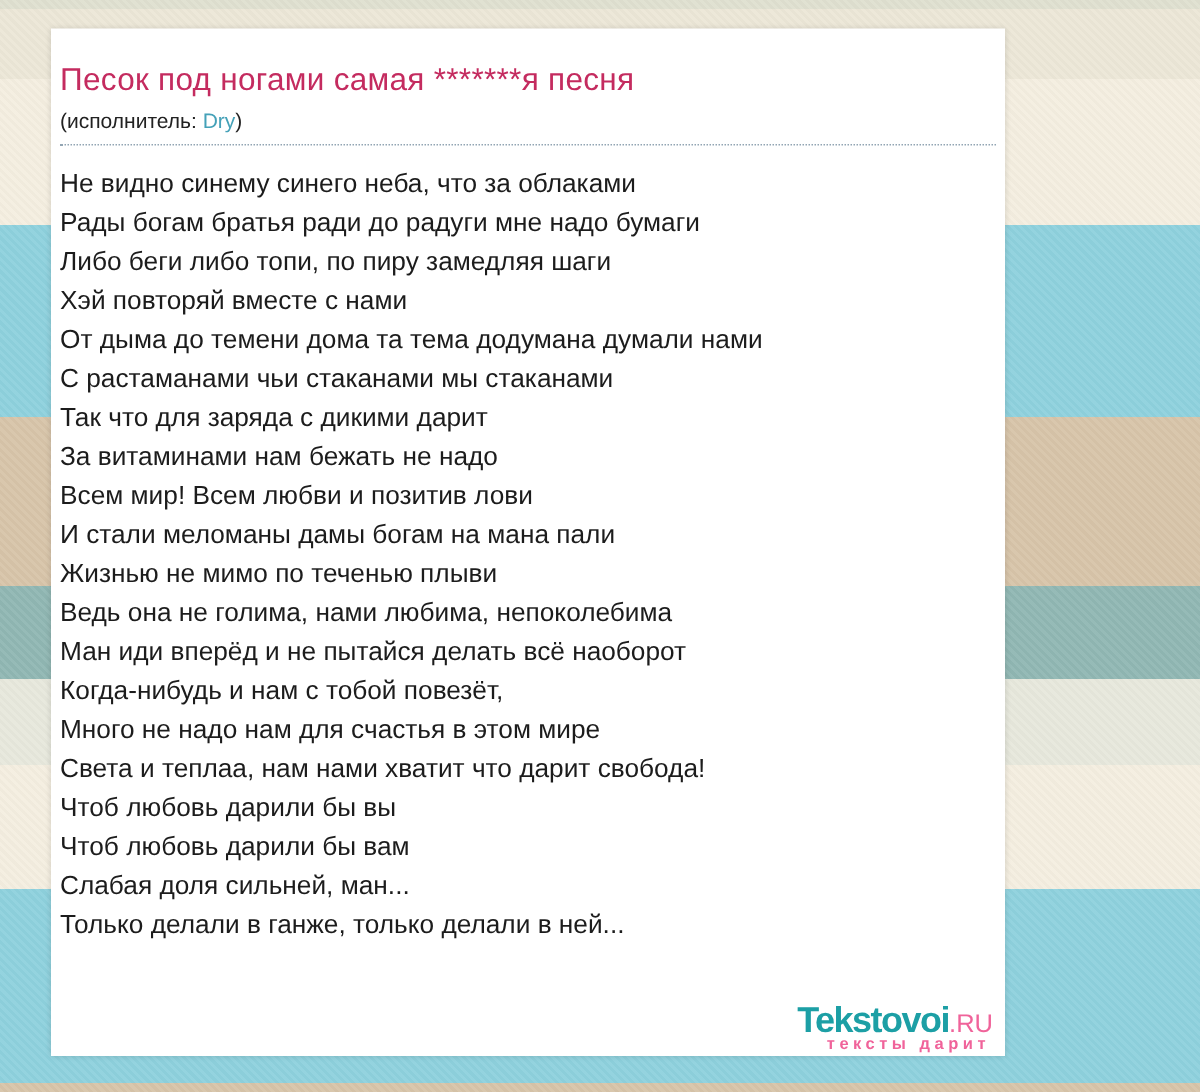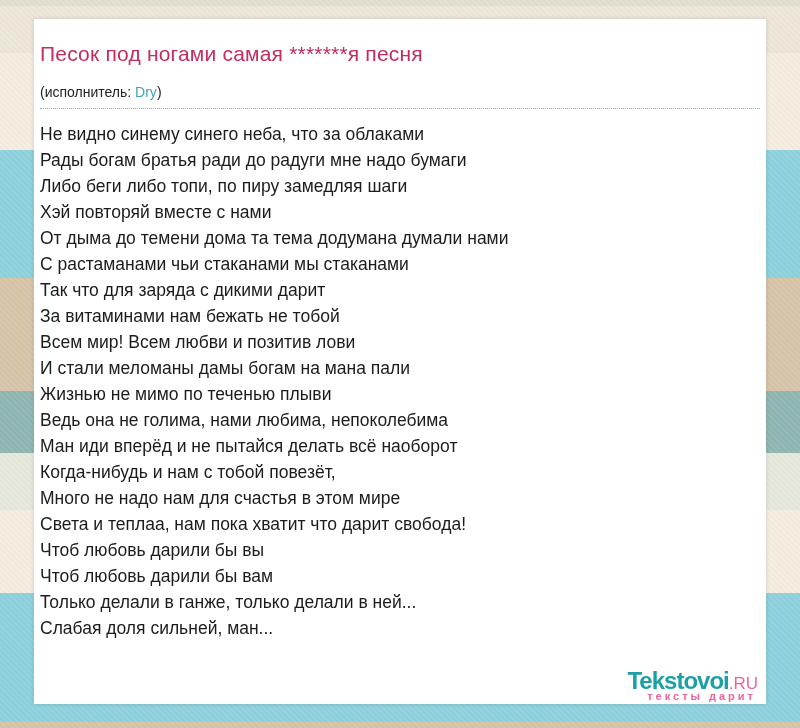--- a/index.html
+++ b/index.html
@@ -20,39 +20,39 @@
         #d7c4a9 278px,#d7c4a9 391px,
         #90b7b3 391px,#90b7b3 453px,
         #e7e8dc 453px,#e7e8dc 510px,
         #f4eee0 510px,#f4eee0 593px,
         #8ed1dd 593px,#8ed1dd 722px,
         #d7c4a9 722px,#d7c4a9 728px);
   }
   .card {
     position: absolute;
     left: 34px; top: 19px;
-    width: 732px; height: 685px;
+    width: 636px; height: 685px;
     box-sizing: border-box;
     background: #ffffff;
     box-shadow: 0 0 4px rgba(0,0,0,0.15);
     padding: 21px 6px 0 6px;
   }
   .song-title {
     margin: 0;
     font-size: 21px;
     font-weight: 400;
     line-height: 27px;
     color: #c42b5f;
     letter-spacing: 0.2px;
   }
   .artist-line {
     font-size: 14px;
     line-height: 19px;
     color: #222222;
-    margin-top: 16px;
+    margin-top: 4px;
   }
   .artist-link {
     color: #44a1b8;
     text-decoration: none;
     cursor: pointer;
   }
   .dotted-divider {
     border: 0;
     border-bottom: 1px dotted #92a5b3;
     margin-top: 6px;
@@ -107,33 +107,33 @@
   <div class="dotted-divider"></div>
 
   <div class="lyrics">
       <div class="lyric-line">Не видно синему синего неба, что за облаками</div>
       <div class="lyric-line">Рады богам братья ради до радуги мне надо бумаги</div>
       <div class="lyric-line">Либо беги либо топи, по пиру замедляя шаги</div>
       <div class="lyric-line">Хэй повторяй вместе с нами</div>
       <div class="lyric-line">От дыма до темени дома та тема додумана думали нами</div>
       <div class="lyric-line">С растаманами чьи стаканами мы стаканами</div>
       <div class="lyric-line">Так что для заряда с дикими дарит</div>
-      <div class="lyric-line">За витаминами нам бежать не тобой</div>
+      <div class="lyric-line">За витаминами нам бежать не надо</div>
       <div class="lyric-line">Всем мир! Всем любви и позитив лови</div>
       <div class="lyric-line">И стали меломаны дамы богам на мана пали</div>
       <div class="lyric-line">Жизнью не мимо по теченью плыви</div>
       <div class="lyric-line">Ведь она не голима, нами любима, непоколебима</div>
       <div class="lyric-line">Ман иди вперёд и не пытайся делать всё наоборот</div>
       <div class="lyric-line">Когда-нибудь и нам с тобой повезёт,</div>
       <div class="lyric-line">Много не надо нам для счастья в этом мире</div>
-      <div class="lyric-line">Света и теплаа, нам пока хватит что дарит свобода!</div>
+      <div class="lyric-line">Света и теплаа, нам нами хватит что дарит свобода!</div>
       <div class="lyric-line">Чтоб любовь дарили бы вы</div>
       <div class="lyric-line">Чтоб любовь дарили бы вам</div>
+      <div class="lyric-line">Слабая доля сильней, ман...</div>
       <div class="lyric-line">Только делали в ганже, только делали в ней...</div>
-      <div class="lyric-line">Слабая доля сильней, ман...</div>
     </div>
 
   <div class="site-logo">
     <span class="logo-name">Tekstovoi</span><span class="logo-domain">.RU</span>
     <div class="logo-tagline">тексты дарит</div>
   </div>
 
 </div>
 
 </body></html>

